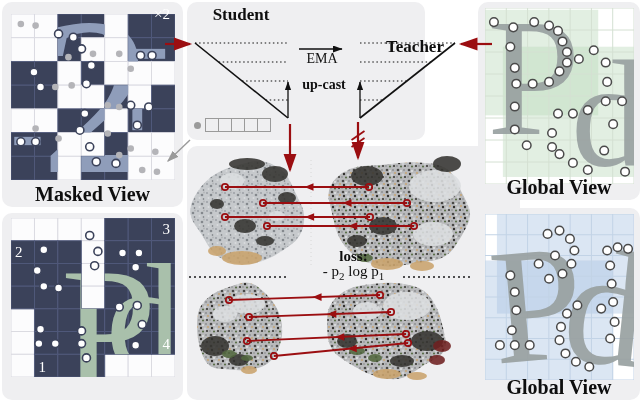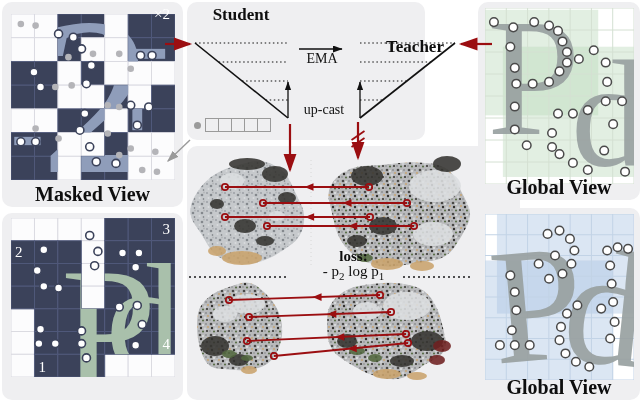--- a/index.html
+++ b/index.html
@@ -298,21 +298,21 @@
         <line x1="173" y1="60" x2="243.9" y2="60" stroke="#111" stroke-width="1.2" stroke-dasharray="1.5,2.6"></line>
         <line x1="173" y1="79" x2="219.9" y2="79" stroke="#111" stroke-width="1.2" stroke-dasharray="1.5,2.6"></line>
         <line x1="173" y1="98" x2="195.8" y2="98" stroke="#111" stroke-width="1.2" stroke-dasharray="1.5,2.6"></line>
         <line x1="173" y1="116" x2="268" y2="41" stroke="#111" stroke-width="1.6"></line>
         <line x1="173" y1="116" x2="173" y2="80" stroke="#111" stroke-width="1.3" marker-end="url(#ablk)"></line>
         <line x1="112" y1="47" x2="155" y2="47" stroke="#111" stroke-width="1.4" marker-end="url(#ablk)"></line>
       </svg>
     <div class="toplabel" style="left:54px;">Student</div>
     <div class="toplabel" style="left:228px;margin-top:32px;">Teacher</div>
     <div class="midtext" style="left:135px;top:49px;">EMA</div>
-    <div class="midtext" style="left:137px;top:100px;">up-cast</div>
+    <div class="midtext" style="left:137px;top:75px;font-weight:bold;">up-cast</div>
     <div class="legend">
       <span class="pt"></span>
       <span class="sq"></span>
         <span class="sq"></span>
         <span class="sq"></span>
         <span class="sq"></span>
         <span class="sq"></span>
     </div>
   </div>
 

